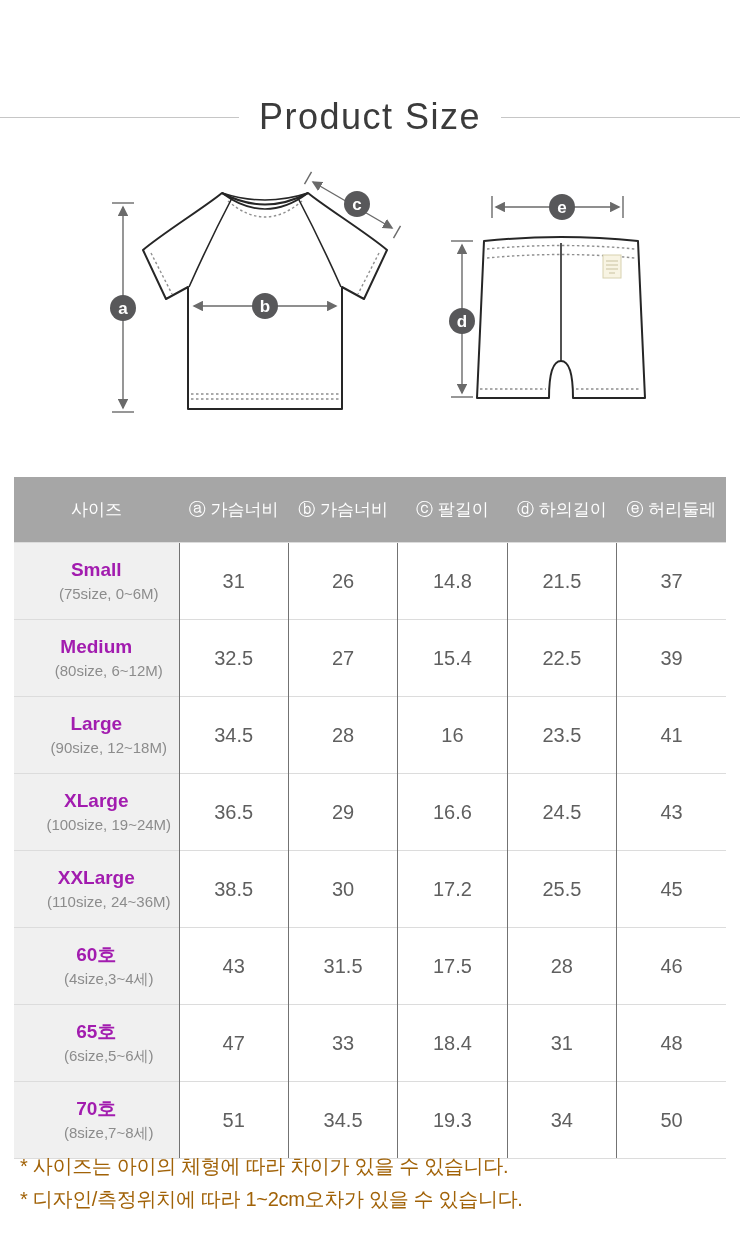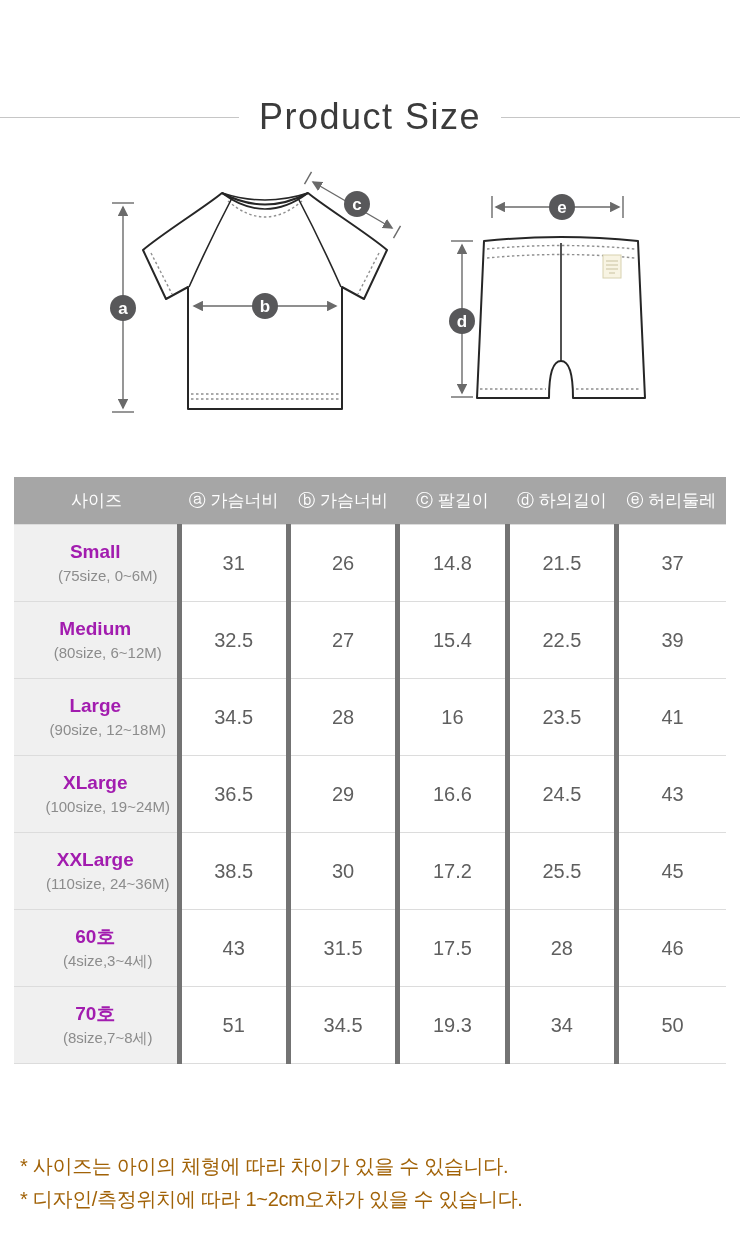--- a/index.html
+++ b/index.html
@@ -30,25 +30,25 @@
   .care-label { fill:#f8f4e3; stroke:#d8d2b0; stroke-width:1; }
   .care-mark  { stroke:#c9c2a0; stroke-width:1; fill:none; }
 
   
   .size-table {
     position:absolute; top:477px; left:14px; width:712px;
     border-collapse:collapse; table-layout:fixed;
   }
   .size-table thead th {
     background:#a6a6a6; color:#ffffff; font-size:17px; font-weight:normal;
-    height:47px; text-align:center; padding:0;
+    height:65px; text-align:center; padding:0;
   }
   .size-table tbody tr { height:77px; }
   .size-table tbody th, .size-table tbody td {
-    border-top:1px solid #dcdcdc; border-left:5px solid #737373; padding:0;
+    border-top:1px solid #dcdcdc; border-left:1px solid #737373; padding:0;
   }
   .size-table tbody tr > *:first-child { border-left:none; }
   .size-table tbody tr:last-child th, .size-table tbody tr:last-child td {
     border-bottom:1px solid #dcdcdc;
   }
   .size-table tbody th { background:#f0f0f0; text-align:center; font-weight:normal; }
   .size-name   { font-size:19px; font-weight:bold; color:#a21caf; line-height:22px;text-align:center; }
   .size-detail { font-size:15px; color:#8c8c8c; margin-top:4px; line-height:18px;padding-left:25px; }
   .val { font-size:20px; color:#5f5f5f; text-align:center; }
 
@@ -234,20 +234,31 @@
           <div class="size-detail">(4size,3~4세)</div>
         </th>
         <td class="val">43</td>
         <td class="val">31.5</td>
         <td class="val">17.5</td>
         <td class="val">28</td>
         <td class="val">46</td>
       </tr>
       <tr>
         <th>
+          <div class="size-name">65호</div>
+          <div class="size-detail">(6size,5~6세)</div>
+        </th>
+        <td class="val">47</td>
+        <td class="val">33</td>
+        <td class="val">18.4</td>
+        <td class="val">31</td>
+        <td class="val">48</td>
+      </tr>
+      <tr>
+        <th>
           <div class="size-name">70호</div>
           <div class="size-detail">(8size,7~8세)</div>
         </th>
         <td class="val">51</td>
         <td class="val">34.5</td>
         <td class="val">19.3</td>
         <td class="val">34</td>
         <td class="val">50</td>
       </tr>
     </tbody>

